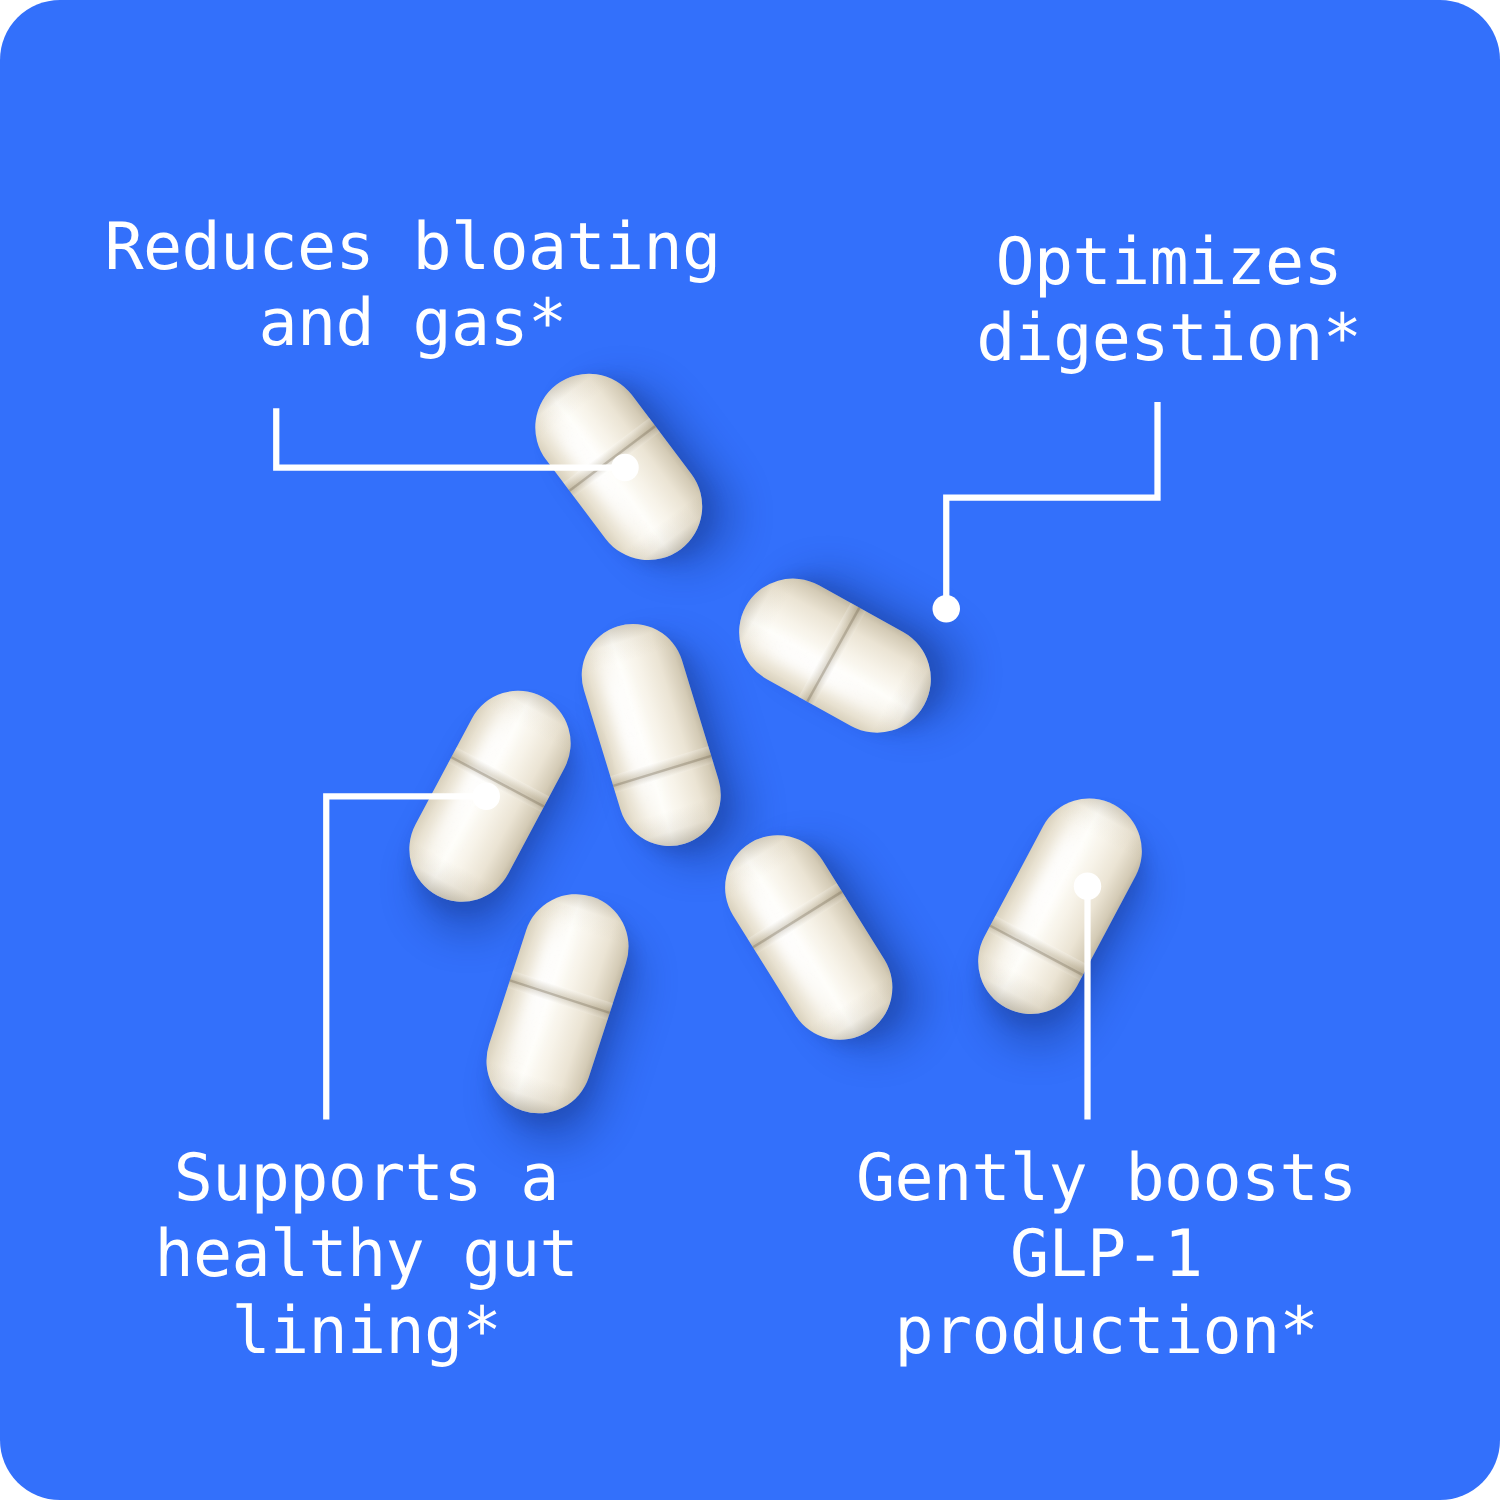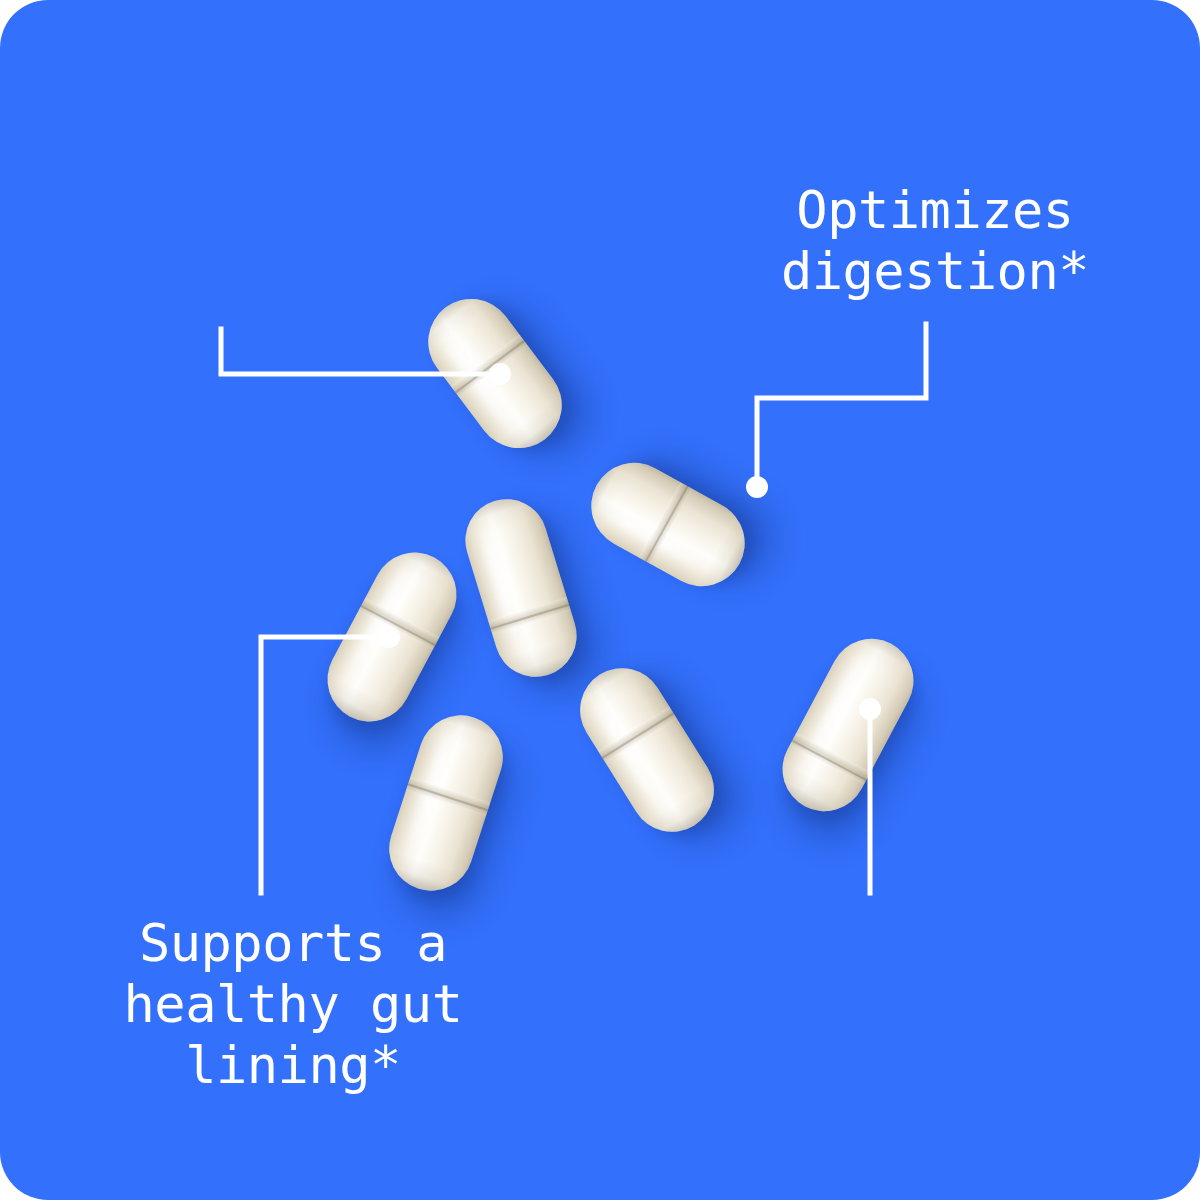--- a/index.html
+++ b/index.html
@@ -173,22 +173,27 @@
       <path d="M 870 709 L 870 893"></path>
     </g>
     <g fill="#ffffff">
       <circle cx="500" cy="374" r="11"></circle>
       <circle cx="757" cy="487" r="11"></circle>
       <circle cx="389" cy="637" r="11"></circle>
       <circle cx="870" cy="709" r="11"></circle>
     </g>
   </svg>
 
+  <div class="label center" style="left:60px; top:168px; width:540px;">Reduces bloating
+and gas*</div>
 
   <div class="label center" style="left:78px; top:913px; width:430px;">Supports a
 healthy gut
 lining*</div>
 
   <div class="label center" style="left:740px; top:180px; width:390px;">Optimizes
 digestion*</div>
 
+  <div class="label center" style="left:640px; top:913px; width:490px;">Gently boosts
+GLP-1
+production*</div>
 
 </div>
 
 </body></html>

